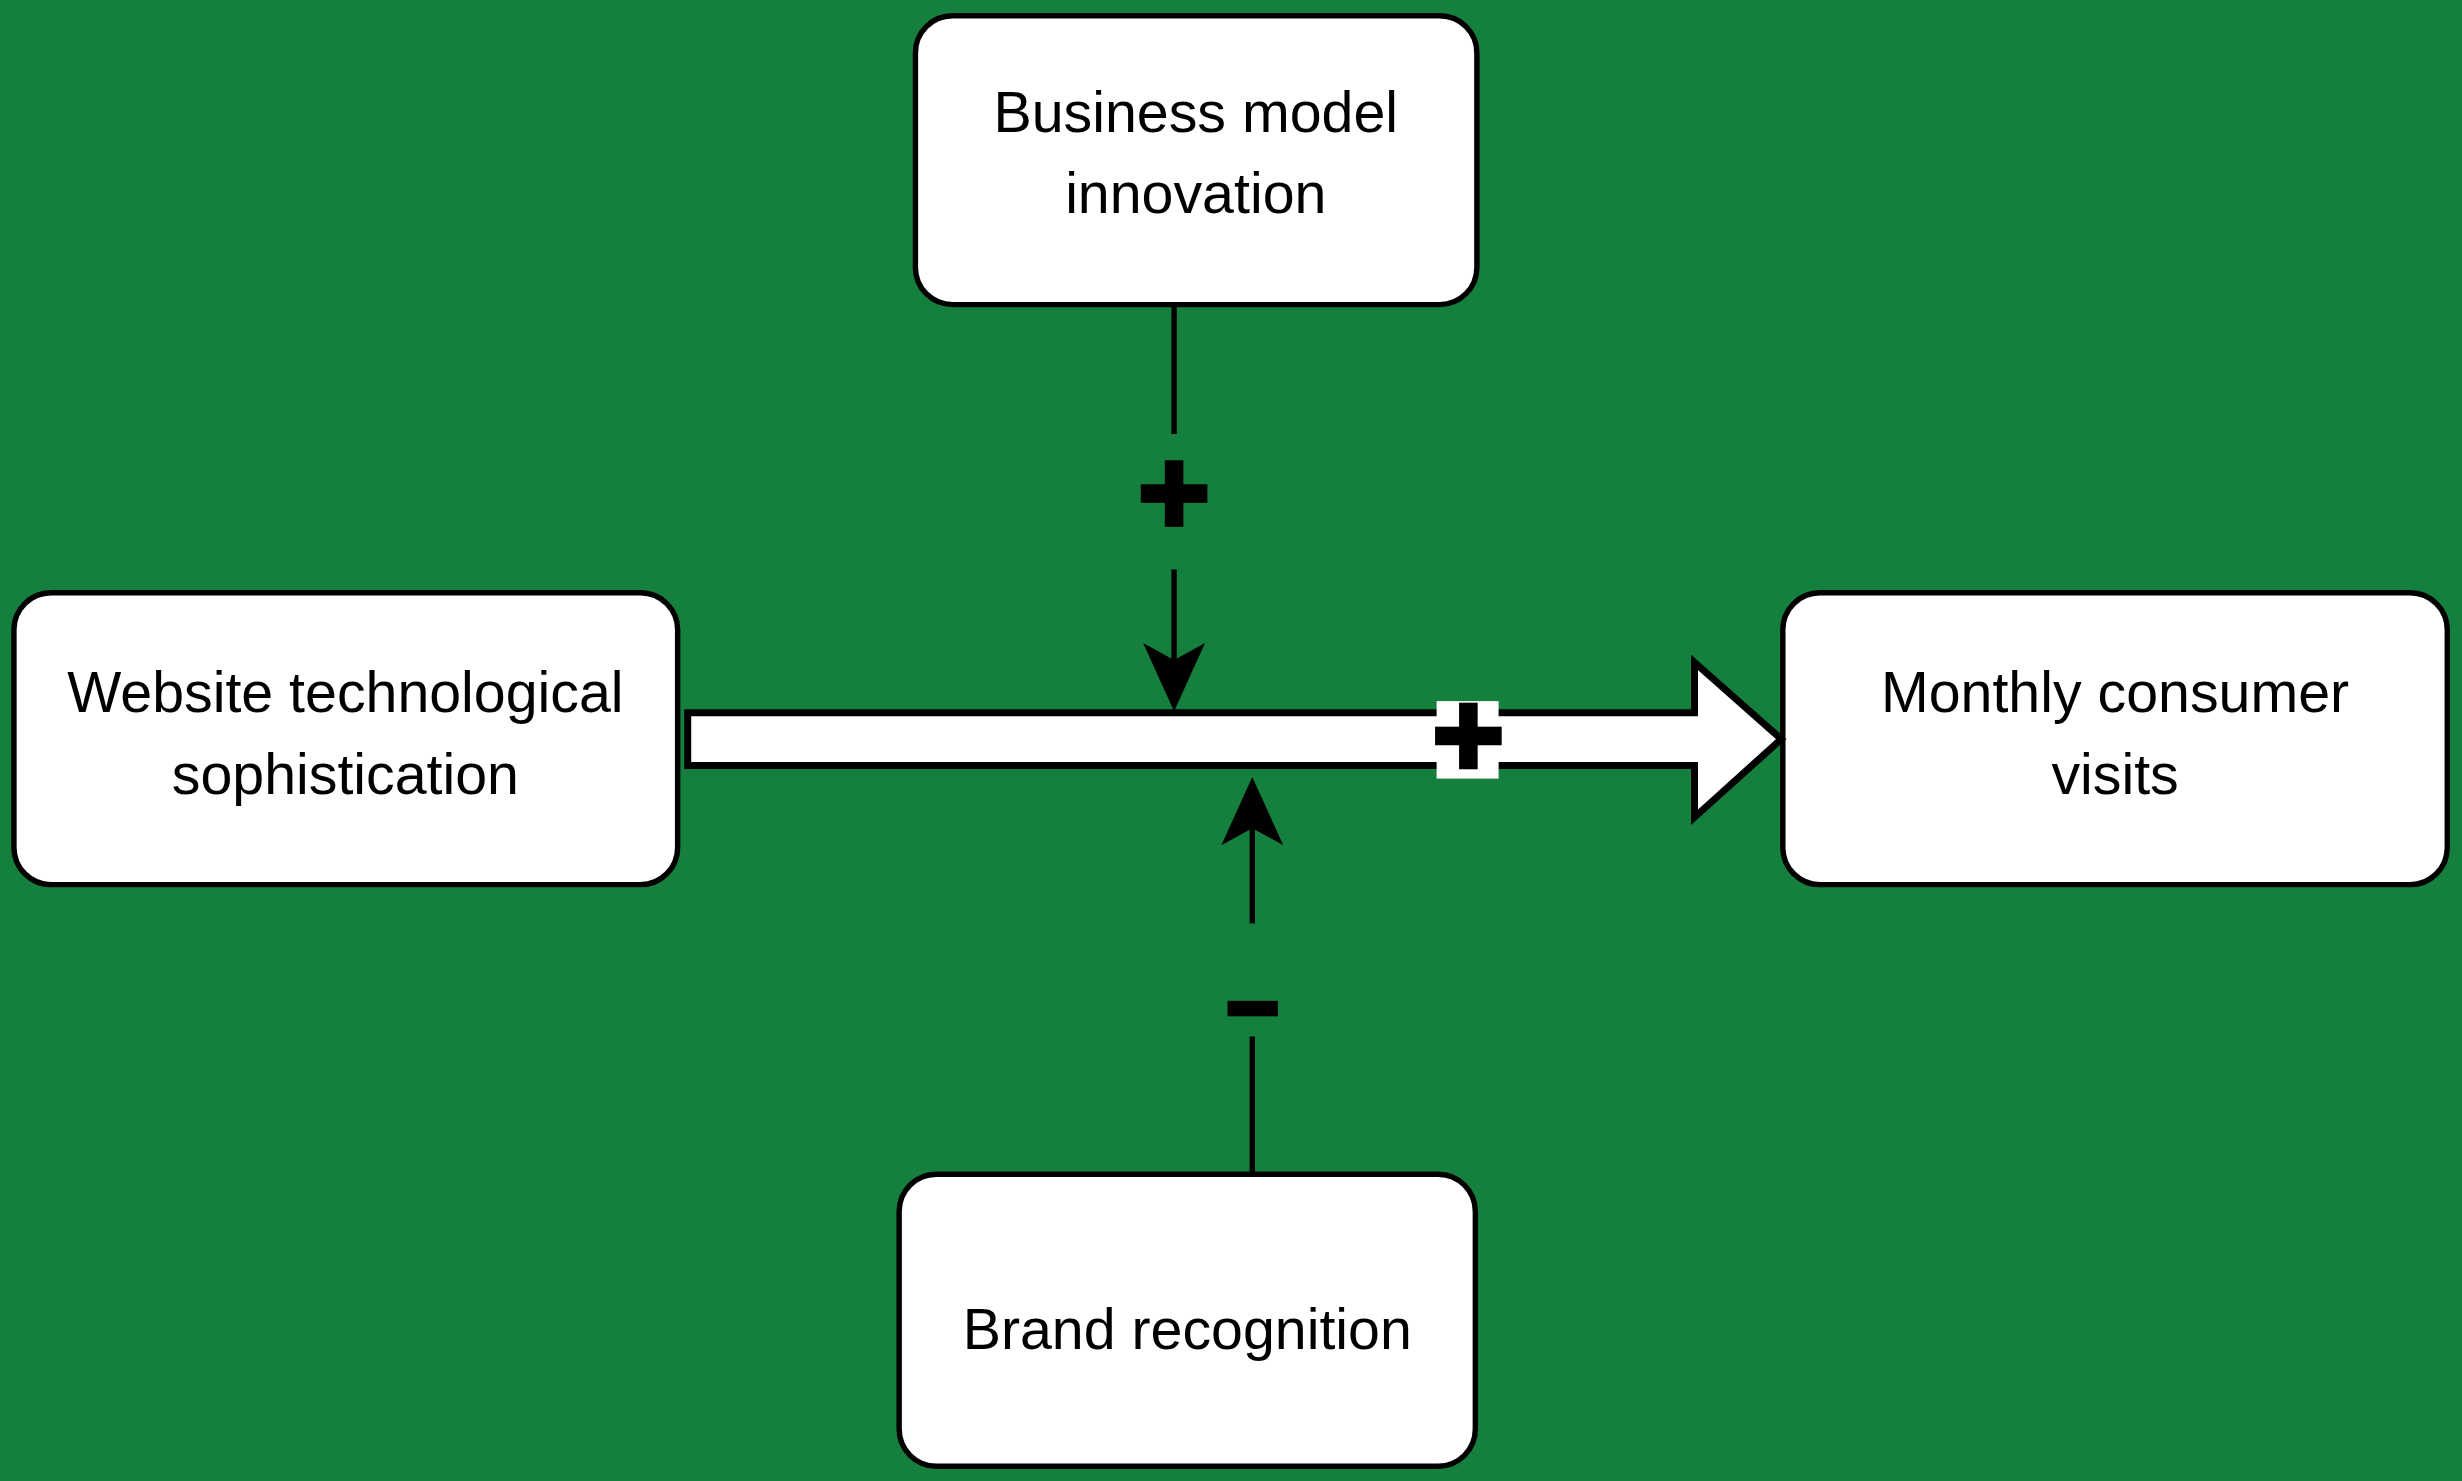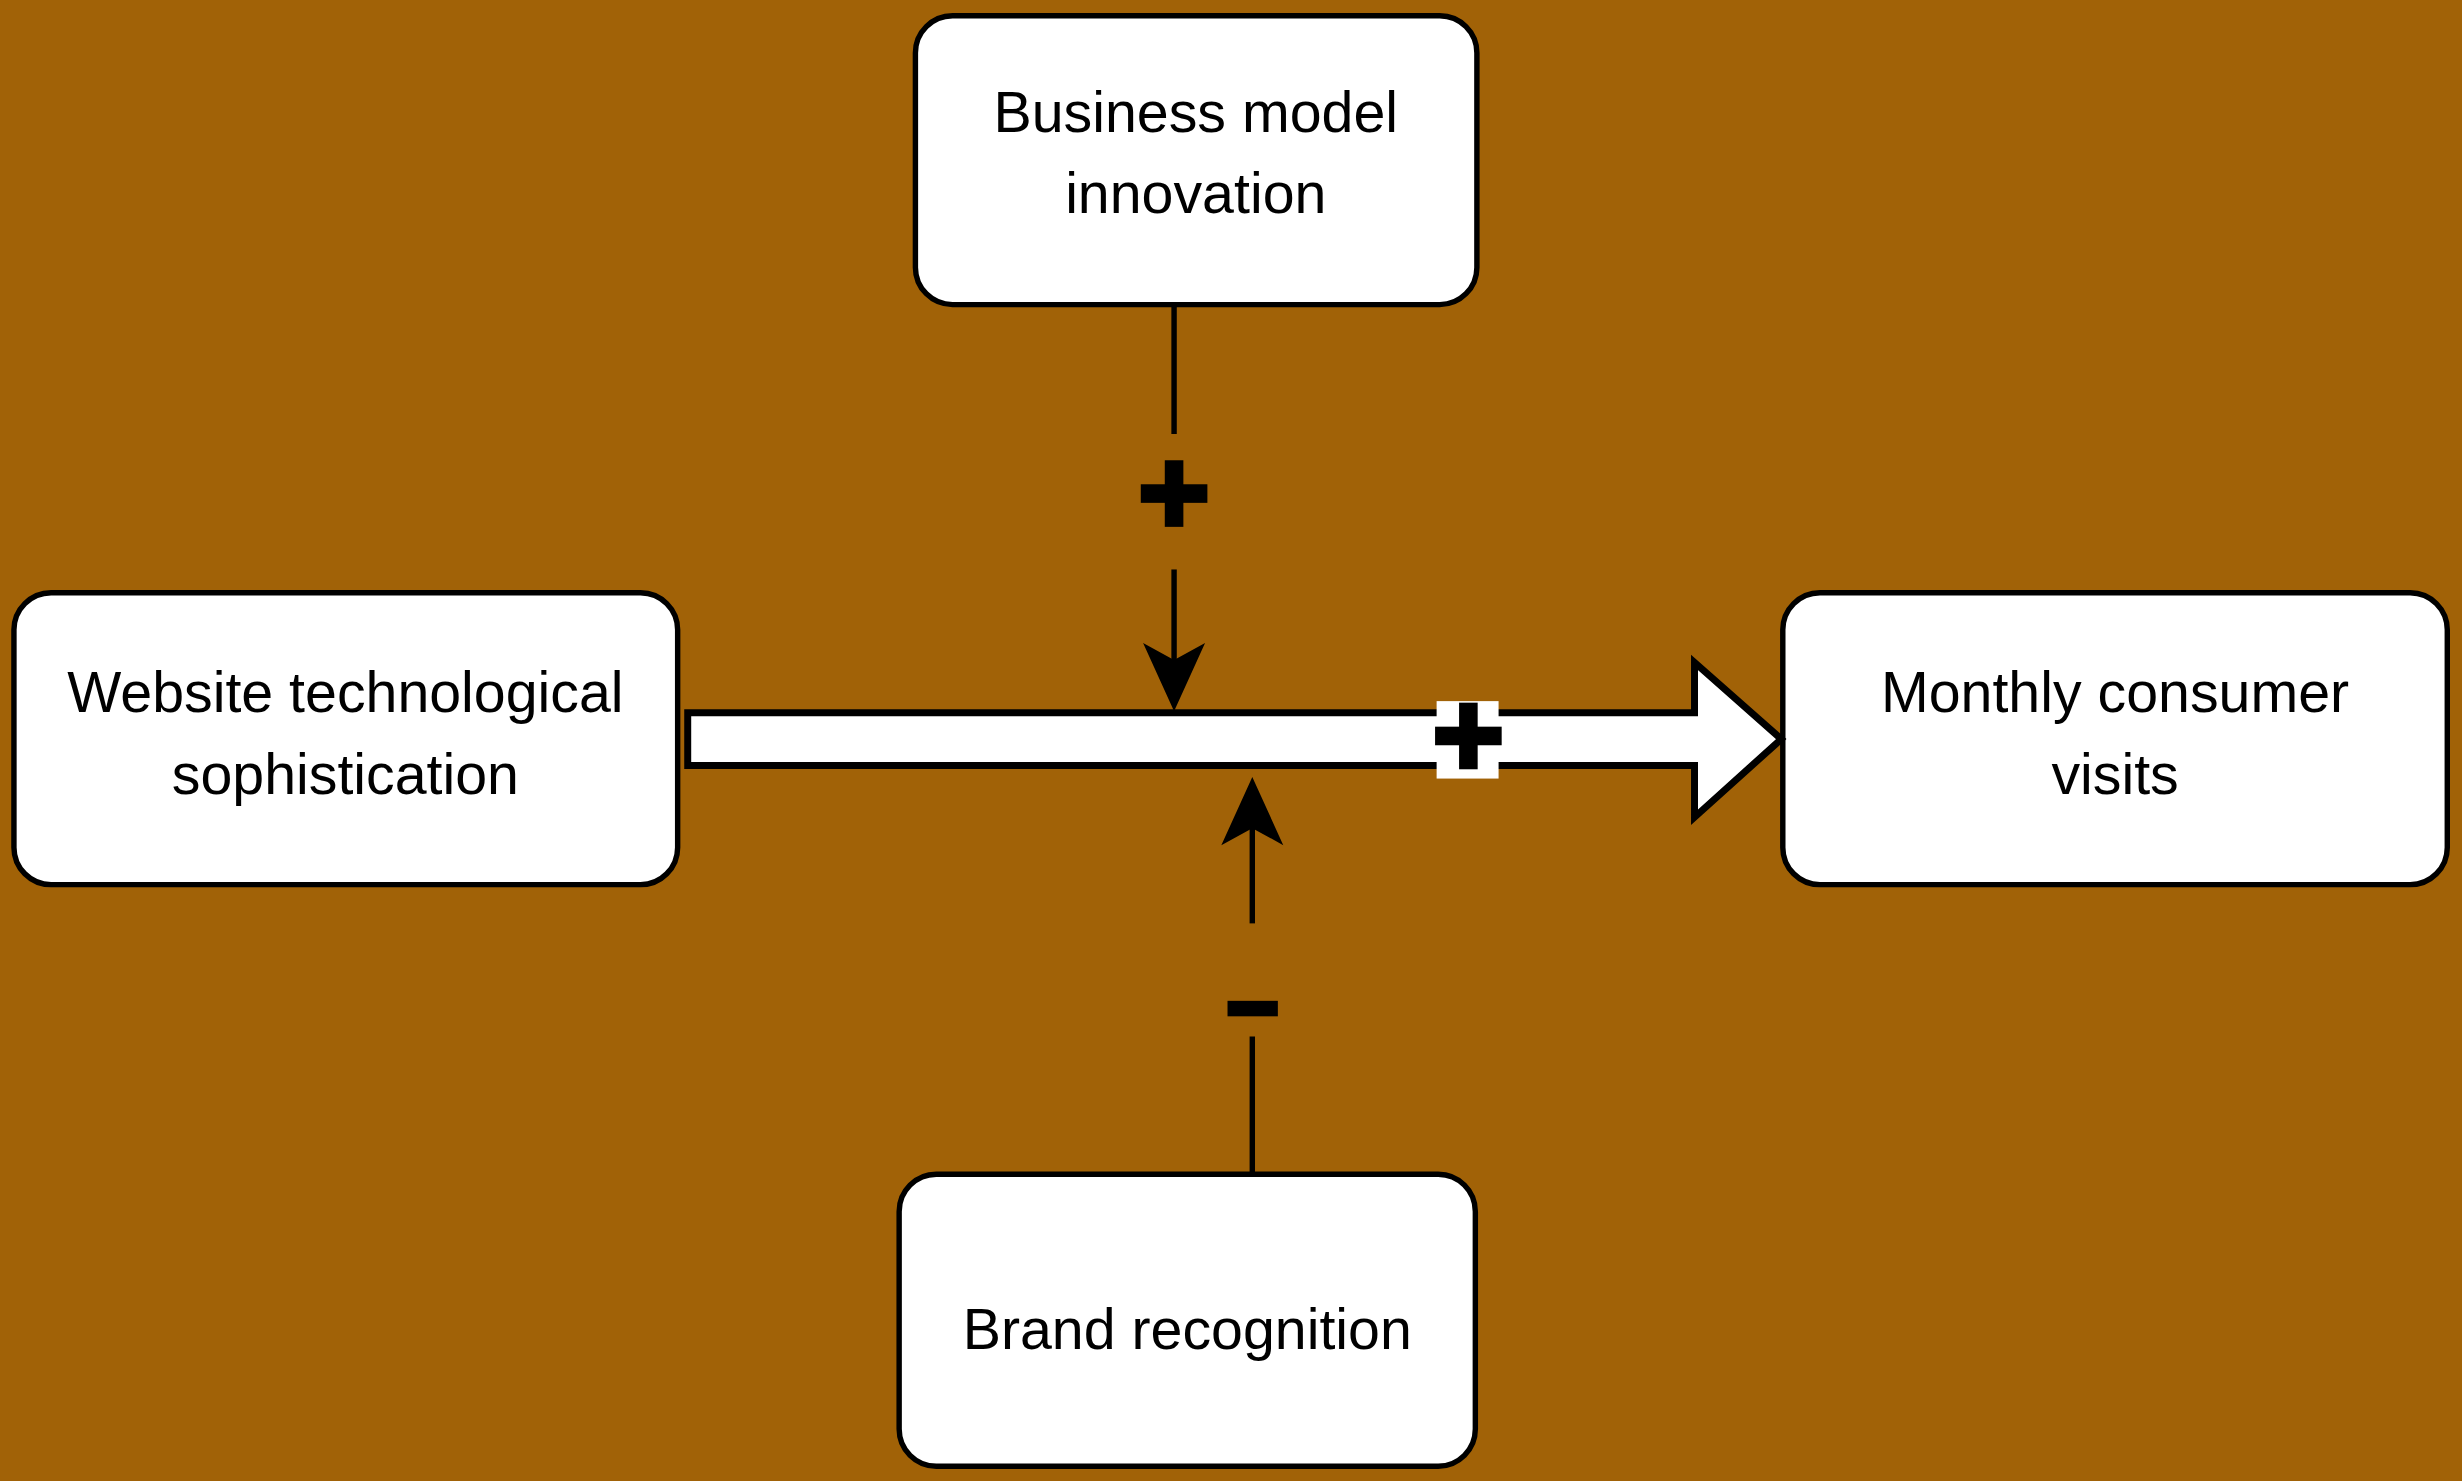--- a/index.html
+++ b/index.html
@@ -11,21 +11,21 @@
   body {
     width: 2462px;
     height: 1482px;
     overflow: hidden;
     font-family: "Liberation Sans", sans-serif;
   }
   #diagram-root {
     position: relative;
     width: 2462px;
     height: 1482px;
-    background: #a16207;
+    background: #15803d;
   }
   svg.canvas {
     display: block;
     width: 2462px;
     height: 1482px;
   }
   .node-box {
     fill: #ffffff;
     stroke: #000000;
     stroke-width: 7;

